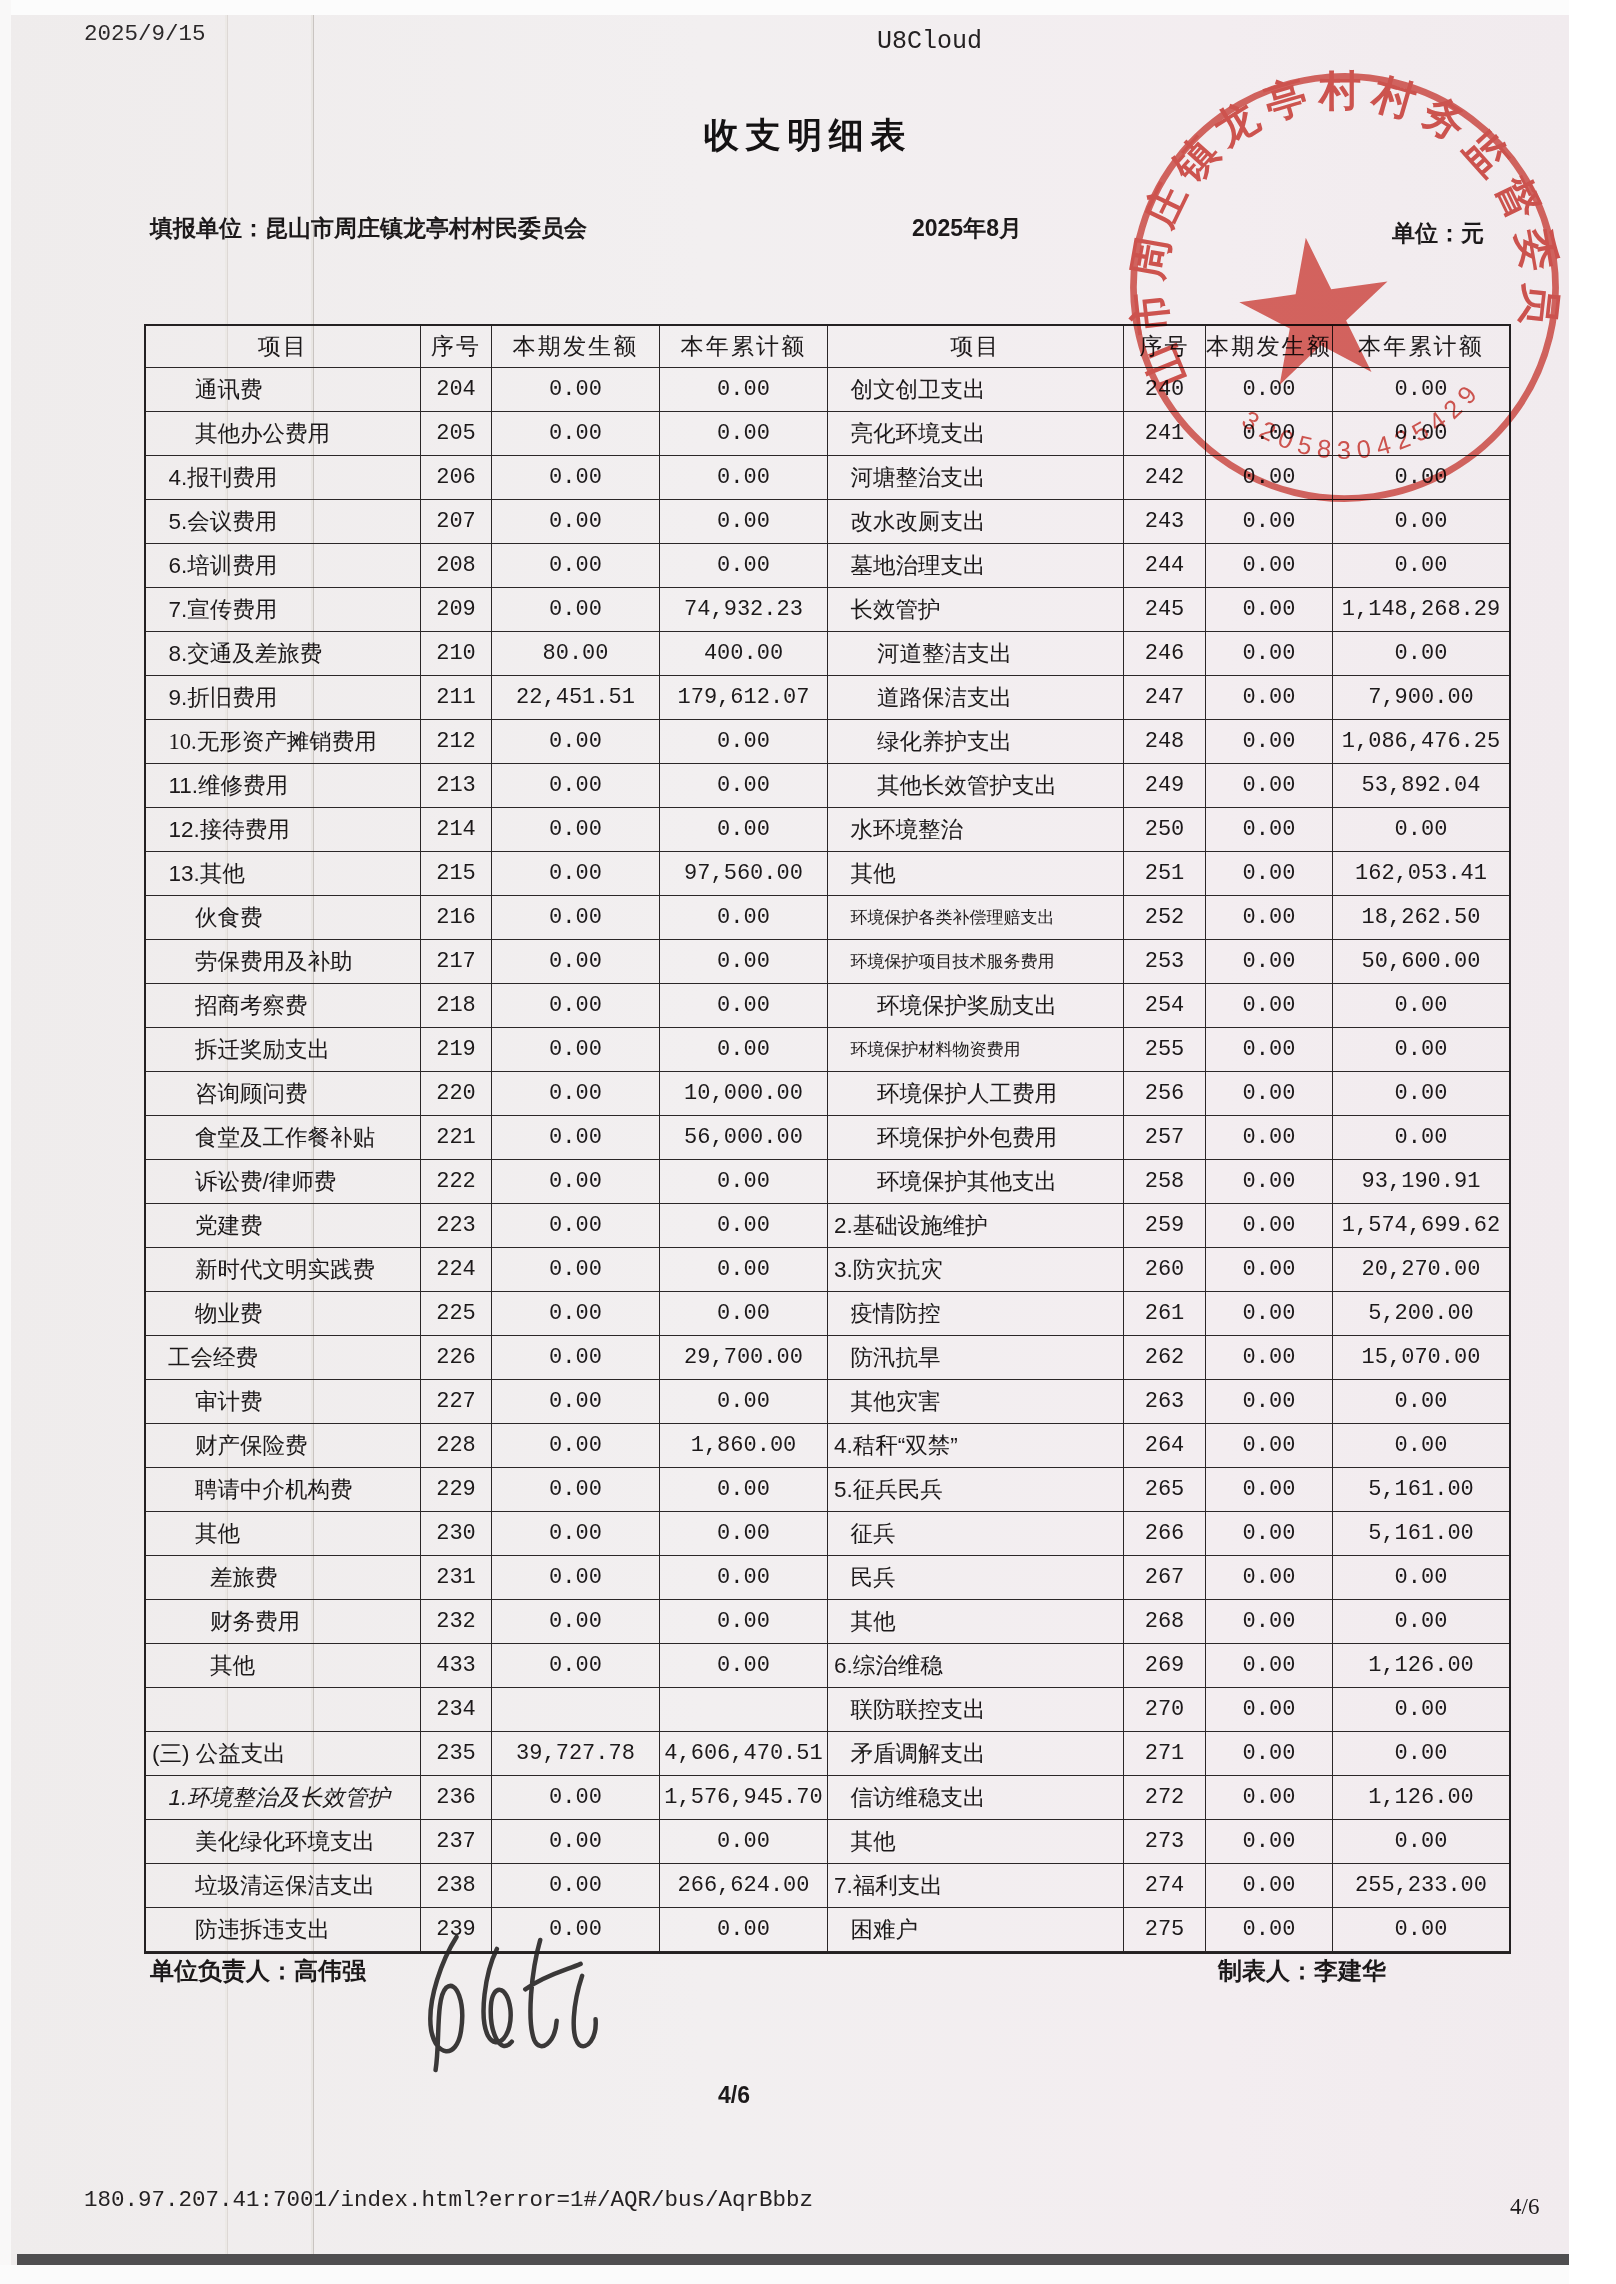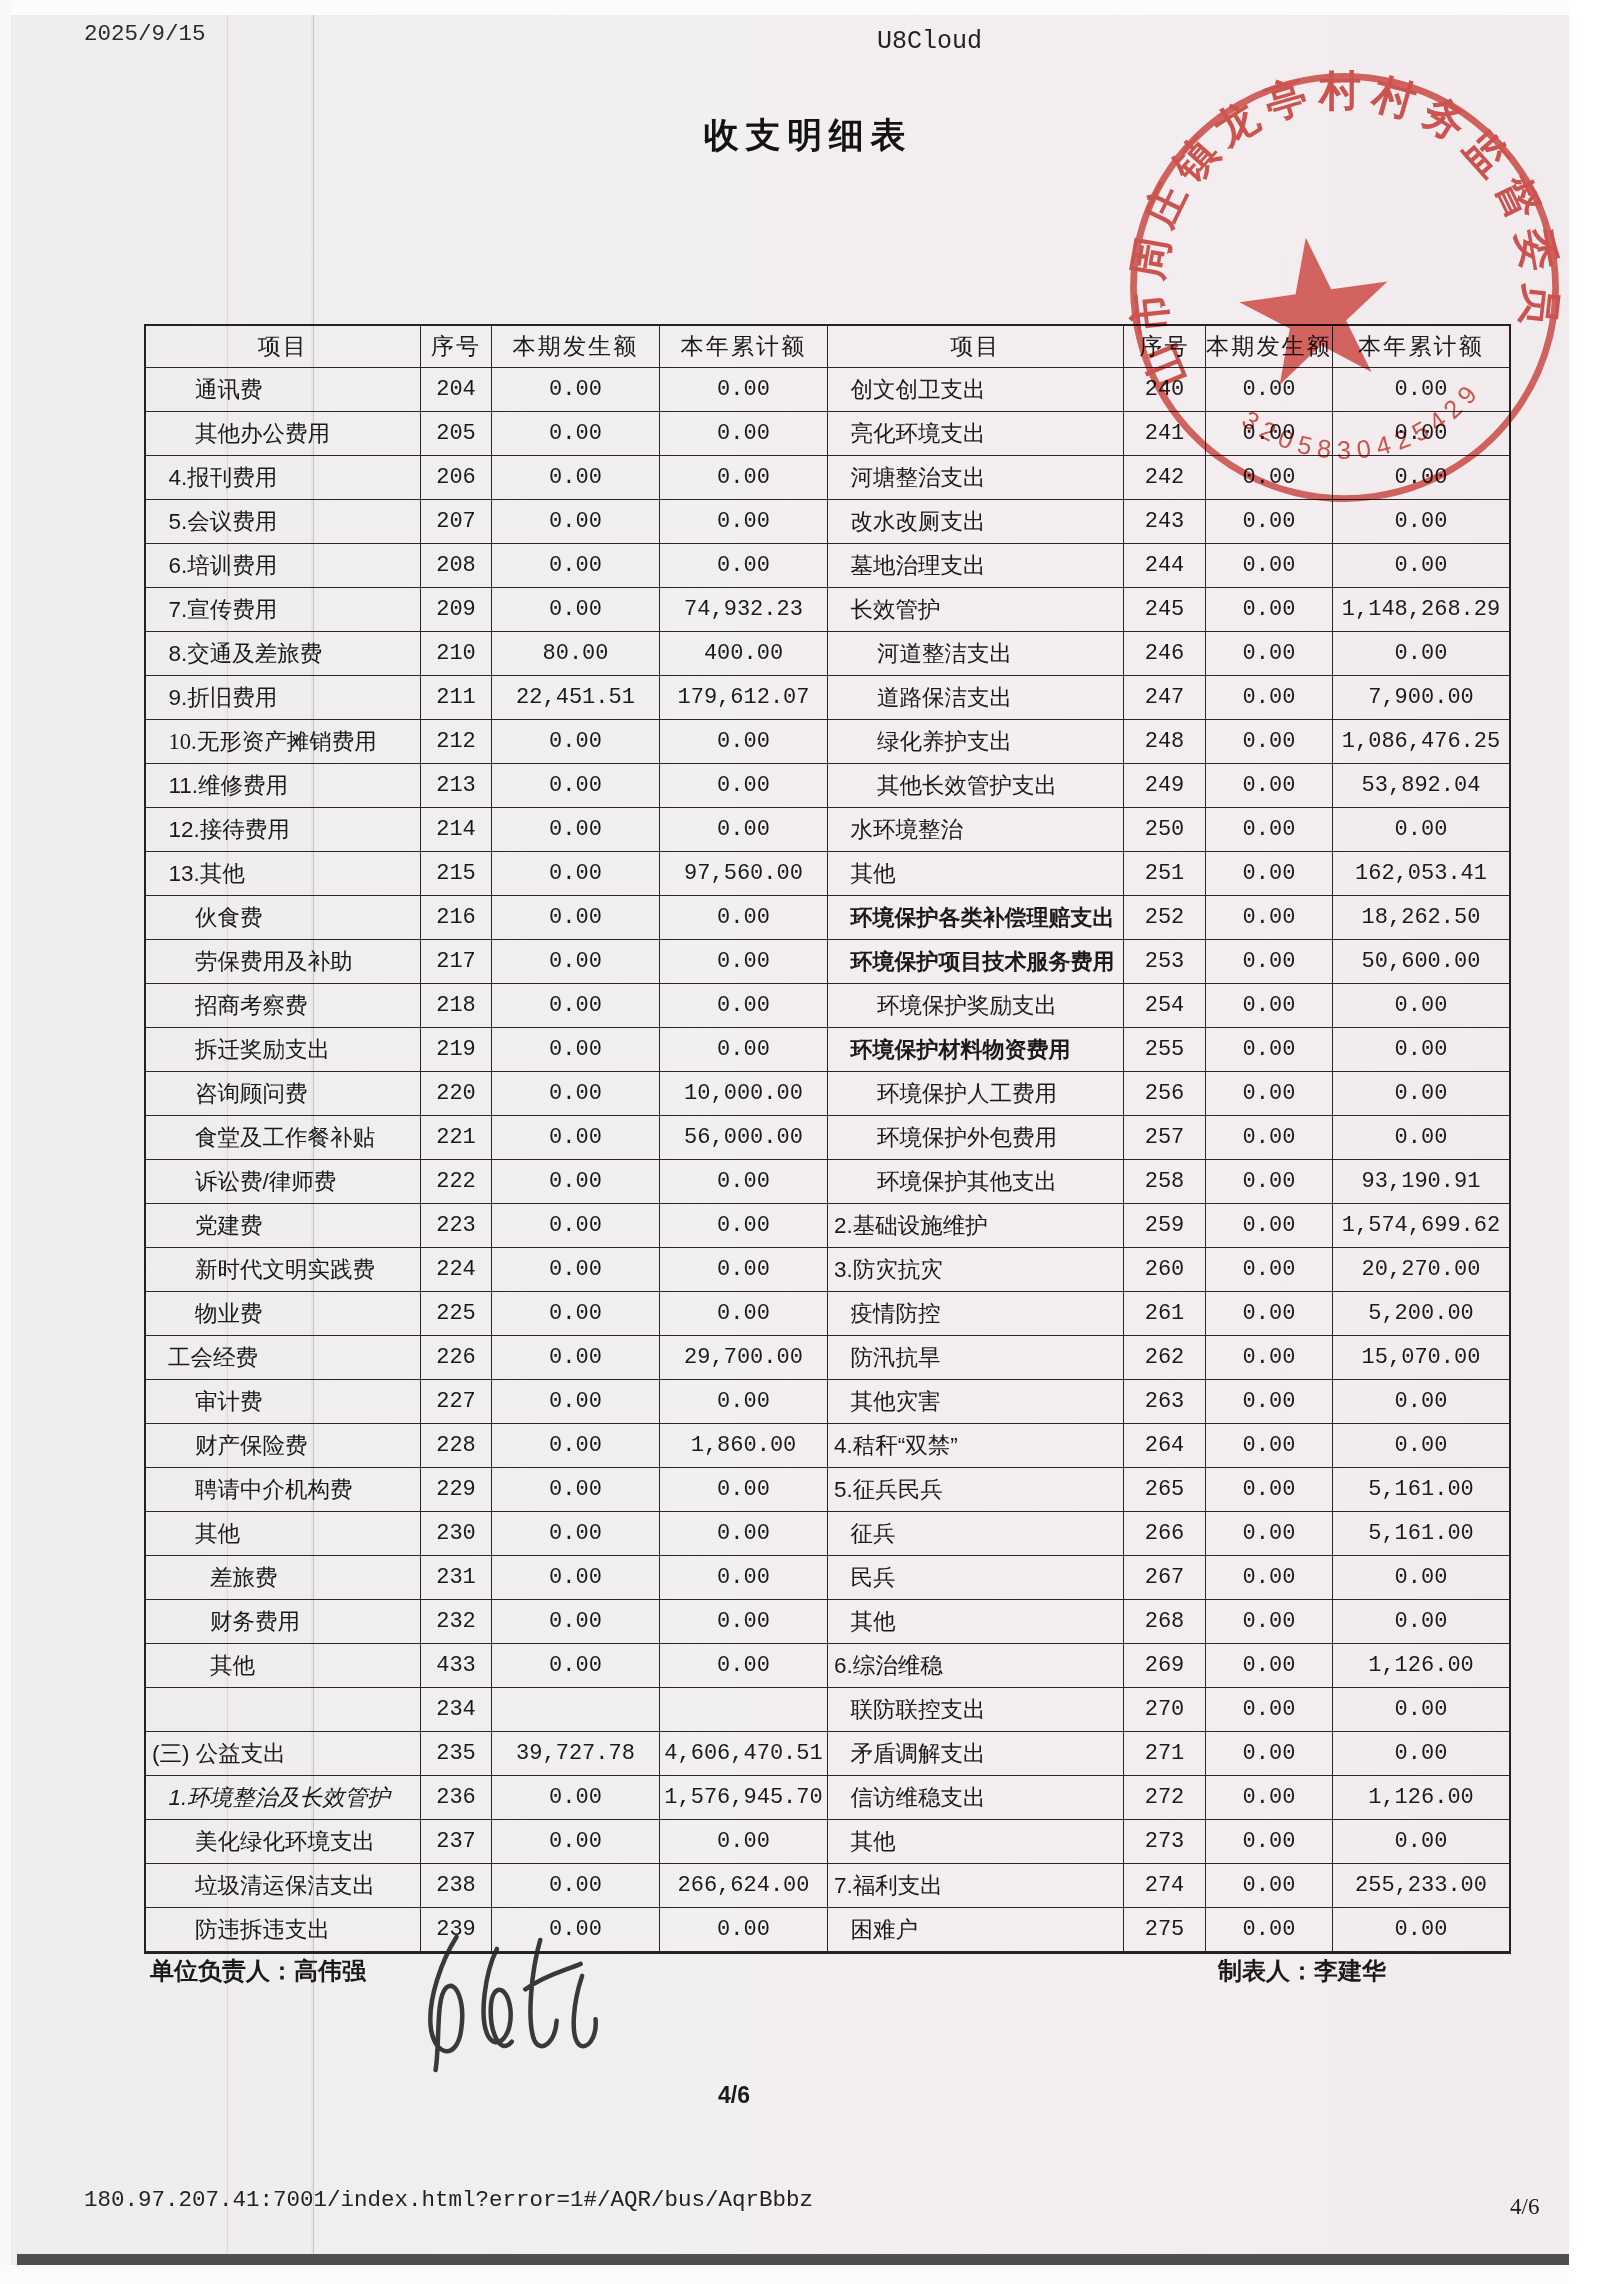--- a/index.html
+++ b/index.html
@@ -24,21 +24,21 @@
 
   .grid{position:absolute;left:144px;top:324px;display:grid;
         grid-template-columns:275px 71px 168px 168px 296px 82px 127px 176px;
         grid-template-rows:42px repeat(36,44px);
         border:2.2px solid #242122;background:transparent;}
   .cell{border-right:1.5px solid #2b2728;border-bottom:1.5px solid #2b2728;
         display:flex;align-items:center;font-size:22.5px;white-space:nowrap;overflow:hidden;}
   .cell:nth-child(8n){border-right:none;}
   .c-head{justify-content:center;font-size:23px;letter-spacing:2.2px;font-weight:400;}
   .c-item{justify-content:flex-start;}
-  .c-item.small{font-size:22px;font-weight:bold;}
+  .c-item.small{font-size:17px;}
   .c-no,.c-amt{justify-content:center;font-family:"Liberation Mono",monospace;font-size:22px;}
 
   .officials{position:absolute;top:1955px;left:0;width:1616px;font-size:24px;}
   .responsible{position:absolute;left:150px;top:0;font-weight:600;}
   .preparer{position:absolute;left:1218px;top:0;font-weight:600;}
   .signature{position:absolute;left:413px;top:1931px;}
 
   .page-num-center{position:absolute;left:644px;top:2082px;width:180px;text-align:center;font-size:23px;font-weight:600;}
   .footer-url{position:absolute;left:84px;top:2187px;font-family:"Liberation Mono",monospace;font-size:22.5px;color:#242122;}
   .page-num-right{position:absolute;left:1510px;top:2194px;font-family:"Liberation Serif",serif;font-size:23px;}
@@ -53,20 +53,25 @@
 
   <div class="scan-top"></div>
   <div class="scan-left"></div>
   <div class="scan-line faint" style="left:225px"></div>
   <div class="scan-line" style="left:311px"></div>
 
   <div class="print-date">2025/9/15</div>
   <div class="system-name">U8Cloud</div>
   <div class="doc-title">收支明细表</div>
 
+  <div class="info-row">
+    <span class="report-unit">填报单位：昆山市周庄镇龙亭村村民委员会</span>
+    <span class="period">2025年8月</span>
+    <span class="unit-label">单位：元</span>
+  </div>
 
   <div class="grid">
       <div class="cell c-head">项目</div>
       <div class="cell c-head">序号</div>
       <div class="cell c-head">本期发生额</div>
       <div class="cell c-head">本年累计额</div>
       <div class="cell c-head">项目</div>
       <div class="cell c-head">序号</div>
       <div class="cell c-head">本期发生额</div>
       <div class="cell c-head">本年累计额</div>

